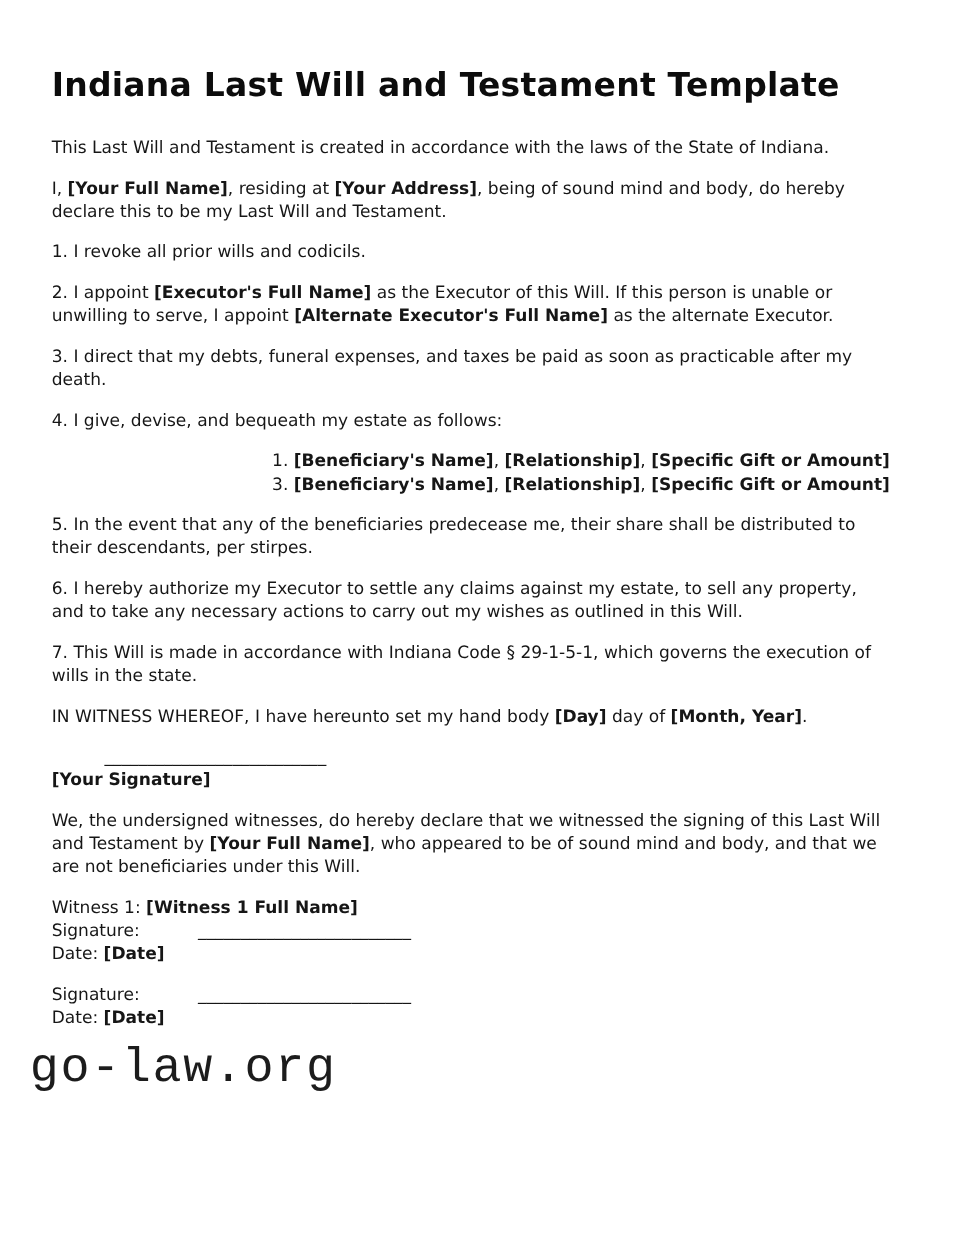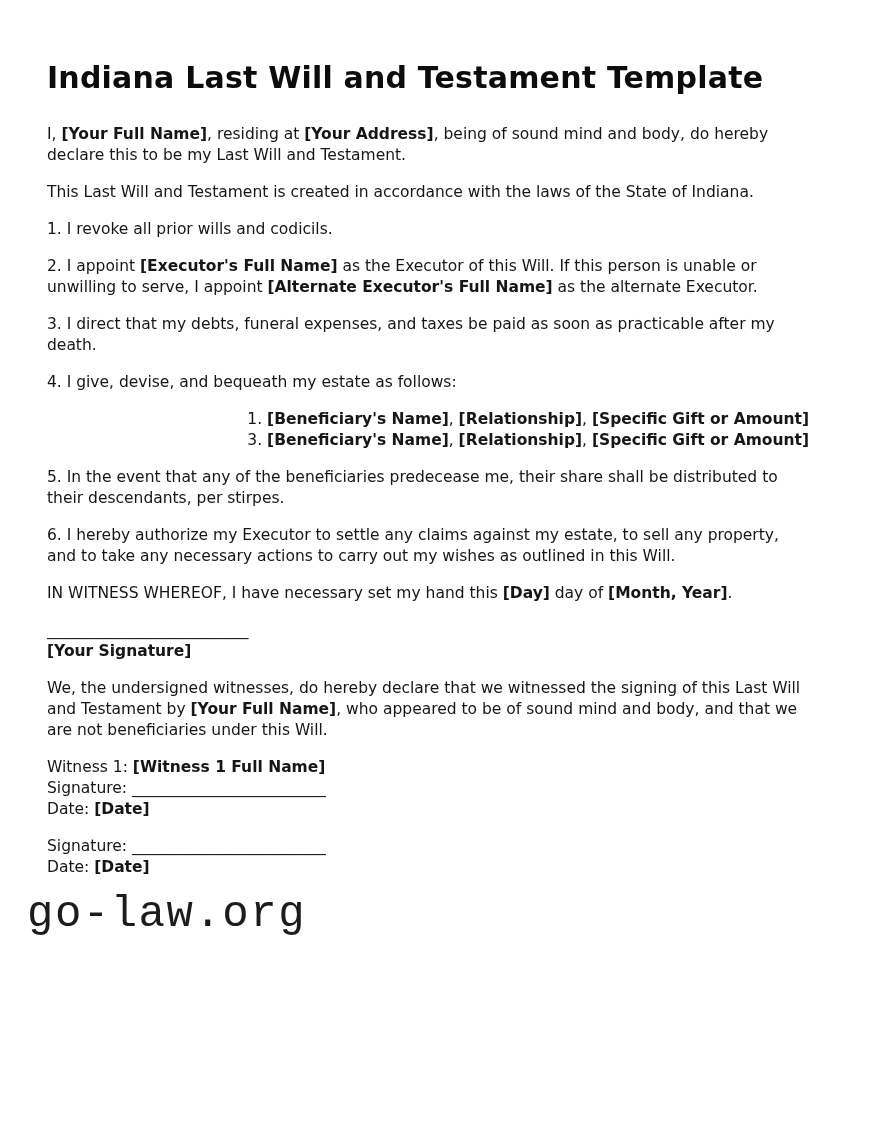--- a/index.html
+++ b/index.html
@@ -24,60 +24,61 @@
     line-height: 42px;
     font-weight: bold;
     color: #0c0c0c;
     margin: 0 0 25px 0;
     letter-spacing: 0.2px;
   }
   .para, .block { margin: 0 0 16px 0; }
   .benef-list { margin: 0 0 16px 0; padding-left: 23px; }
   .benef-row { margin: 0; text-align: right; }
   b { font-weight: bold; }
-  .sig-line-text { white-space: nowrap; }
+  .sig-line-text { white-space: nowrap; margin-left: 48px; }
   .footer {
     font-family: "Liberation Mono", "DejaVu Sans Mono", monospace;
     font-size: 44px;
     line-height: 40px;
     letter-spacing: 1.5px;
     color: #1c1c1c;
     margin: 12px 0 0 -20px; 
   }
 </style>
 </head>
 <body>
 
 <div class="page">
 
   <h1 class="doc-title">Indiana Last Will and Testament Template</h1>
 
+  <p class="para">This Last Will and Testament is created in accordance with the laws of the State of Indiana.</p>
+
   <p class="para"><span>I, </span><b>[Your Full Name]</b><span>, residing at </span><b>[Your Address]</b><span>, being of sound mind and body, do hereby declare this to be my Last Will and Testament.</span></p>
-
-  <p class="para">This Last Will and Testament is created in accordance with the laws of the State of Indiana.</p>
 
   <p class="para">1. I revoke all prior wills and codicils.</p>
 
   <p class="para"><span>2. I appoint </span><b>[Executor's Full Name]</b><span> as the Executor of this Will. If this person is unable or unwilling to serve, I appoint </span><b>[Alternate Executor's Full Name]</b><span> as the alternate Executor.</span></p>
 
   <p class="para">3. I direct that my debts, funeral expenses, and taxes be paid as soon as practicable after my death.</p>
 
   <p class="para">4. I give, devise, and bequeath my estate as follows:</p>
 
   <div class="benef-list">
     <div class="benef-row"><span>1. </span><b>[Beneficiary's Name]</b><span>, </span><b>[Relationship]</b><span>, </span><b>[Specific Gift or Amount]</b></div>
     <div class="benef-row"><span>3. </span><b>[Beneficiary's Name]</b><span>, </span><b>[Relationship]</b><span>, </span><b>[Specific Gift or Amount]</b></div>
   </div>
 
   <p class="para">5. In the event that any of the beneficiaries predecease me, their share shall be distributed to their descendants, per stirpes.</p>
 
   <p class="para">6. I hereby authorize my Executor to settle any claims against my estate, to sell any property, and to take any necessary actions to carry out my wishes as outlined in this Will.</p>
 
+  <p class="para">7. This Will is made in accordance with Indiana Code § 29-1-5-1, which governs the execution of wills in the state.</p>
 
-  <p class="para"><span>IN WITNESS WHEREOF, I have necessary set my hand this </span><b>[Day]</b><span> day of </span><b>[Month, Year]</b><span>.</span></p>
+  <p class="para"><span>IN WITNESS WHEREOF, I have hereunto set my hand body </span><b>[Day]</b><span> day of </span><b>[Month, Year]</b><span>.</span></p>
 
   <div class="block">
     <div><span class="sig-line-text">__________________________</span></div>
     <div><b>[Your Signature]</b></div>
   </div>
 
   <p class="para"><span>We, the undersigned witnesses, do hereby declare that we witnessed the signing of this Last Will and Testament by </span><b>[Your Full Name]</b><span>, who appeared to be of sound mind and body, and that we are not beneficiaries under this Will.</span></p>
 
   <div class="block">
     <div><span>Witness 1: </span><b>[Witness 1 Full Name]</b></div>

